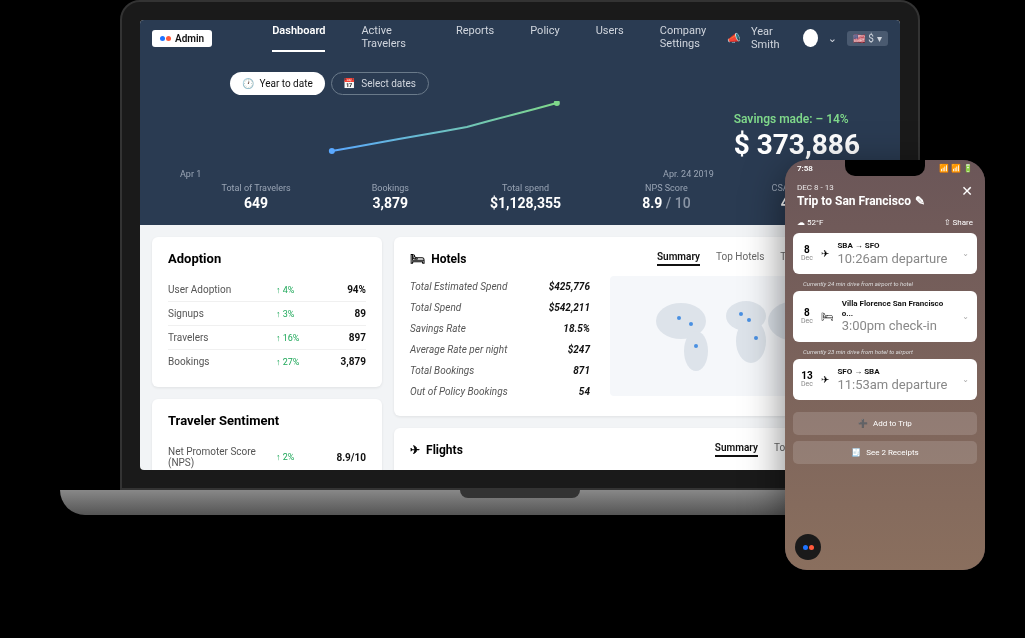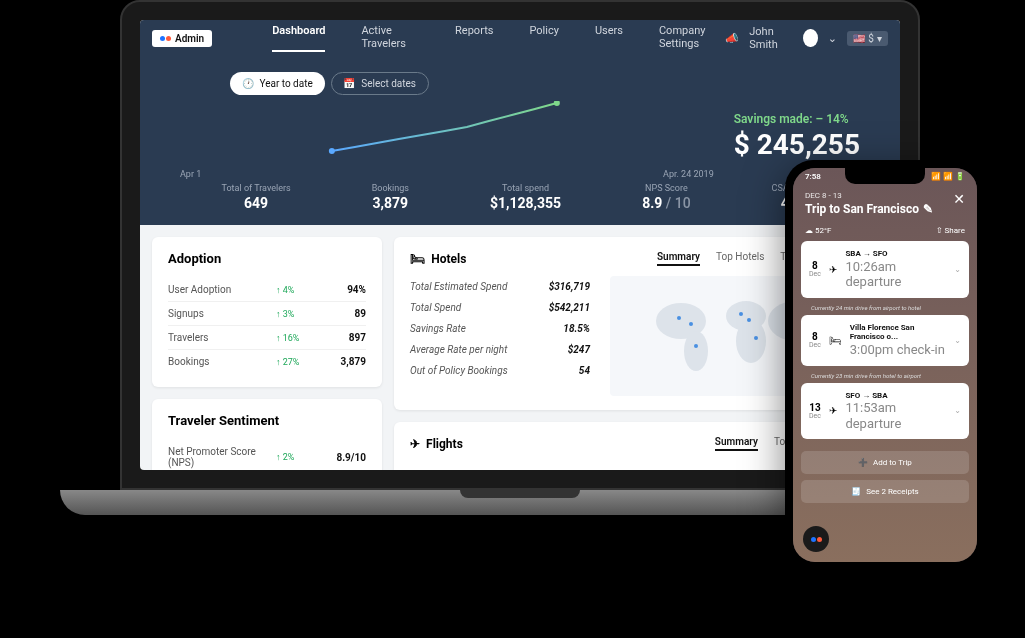--- a/index.html
+++ b/index.html
@@ -57,21 +57,21 @@
 .panel-title { font-size:12px; font-weight:700; display:flex; align-items:center; gap:6px; }
 .tabs { margin-left:auto; display:flex; gap:16px; font-size:10px; color:#666; }
 .tab.active { color:#111; font-weight:600; border-bottom:2px solid #111; padding-bottom:2px; }
 .hotel-body { display:flex; gap:20px; }
 .hotel-stats { flex:0 0 180px;font-style:italic; }
 .hstat { display:flex; justify-content:space-between; font-size:10px; color:#555; padding:5px 0; }
 .hstat-val { font-weight:700; color:#111; }
 .map { flex:1; height:120px; background:#f5f7fa; border-radius:4px; position:relative; overflow:hidden; }
 
 
-.phone { position:absolute; right:40px; top:160px; width:200px; height:410px; background:#000; border-radius:28px; padding:8px; box-shadow:0 10px 40px rgba(0,0,0,.5); z-index:10; }
+.phone { position:absolute; right:40px; top:160px; width:200px; height:410px; background:#000; border-radius:28px; box-shadow:0 10px 40px rgba(0,0,0,.5); z-index:10; }
 .phone-inner { width:100%; height:100%; background:#4a3f45; border-radius:22px; overflow:hidden; position:relative; }
 .phone-notch { position:absolute; top:0; left:50%; transform:translateX(-50%); width:80px; height:16px; background:#000; border-radius:0 0 10px 10px; z-index:5; }
 .phone-status { display:flex; justify-content:space-between; padding:4px 12px 0; font-size:8px; color:#fff; font-weight:600; }
 .phone-header { padding:10px 12px 4px; color:#fff; position:relative; }
 .trip-date { font-size:8px; opacity:.85; }
 .trip-title { font-size:12px; font-weight:700; margin-top:2px; display:flex; align-items:center; gap:4px; }
 .close-x { position:absolute; right:12px; top:10px; font-size:14px; cursor:pointer; }
 .trip-meta { display:flex; justify-content:space-between; padding:6px 12px; font-size:8px; color:#fff; }
 .trip-cards { padding:0 8px; }
 .tcard { background:#fff; border-radius:6px; padding:8px; margin-bottom:4px; display:flex; align-items:center; gap:8px; font-size:8px; }
@@ -109,21 +109,21 @@
         <div class="nav-items" id="nav-items">
             <span class="nav-item active">Dashboard</span>
             <span class="nav-item">Active Travelers</span>
             <span class="nav-item">Reports</span>
             <span class="nav-item">Policy</span>
             <span class="nav-item">Users</span>
             <span class="nav-item">Company Settings</span>
           </div>
         <div class="nav-right">
           <span>📣</span>
-          <span>John Smith</span>
+          <span>Year Smith</span>
           <span class="avatar"></span>
           <span>⌄</span>
           <span class="curr-badge">🇺🇸 <span>$</span> ▾</span>
         </div>
       </div>
 
       <div class="hero">
         <div class="date-controls">
           <div class="pill">🕐 <span>Year to date</span></div>
           <div class="pill pill-outline">📅 <span>Select dates</span></div>
@@ -141,21 +141,21 @@
               <circle cx="5" cy="50" r="3" fill="#5aa8ff"></circle>
               <circle cx="230" cy="2" r="3" fill="#7fd88a"></circle>
             </svg>
             <div class="chart-labels">
                 <span>Apr 1</span>
                 <span>Apr. 24 2019</span>
               </div>
           </div>
           <div class="savings">
             <div class="savings-label">Savings made: – 14%</div>
-            <div class="savings-amount">$ 245,255</div>
+            <div class="savings-amount">$ 373,886</div>
           </div>
         </div>
         <div class="metrics" id="metrics">
             <div>
               <div class="metric-label">Total of Travelers</div>
               <div class="metric-value">649</div>
             </div>
             <div class="metric-sep"></div>
             <div>
               <div class="metric-label">Bookings</div>
@@ -228,33 +228,37 @@
                   <span class="tab active">Summary</span>
                   <span class="tab">Top Hotels</span>
                   <span class="tab">Top Chains</span>
                   <span class="tab">Top C</span>
                 </div>
             </div>
             <div class="hotel-body">
               <div class="hotel-stats" id="hotel-stats">
                   <div class="hstat">
                     <span>Total Estimated Spend</span>
-                    <span class="hstat-val">$316,719</span>
+                    <span class="hstat-val">$425,776</span>
                   </div>
                   <div class="hstat">
                     <span>Total Spend</span>
                     <span class="hstat-val">$542,211</span>
                   </div>
                   <div class="hstat">
                     <span>Savings Rate</span>
                     <span class="hstat-val">18.5%</span>
                   </div>
                   <div class="hstat">
                     <span>Average Rate per night</span>
                     <span class="hstat-val">$247</span>
+                  </div>
+                  <div class="hstat">
+                    <span>Total Bookings</span>
+                    <span class="hstat-val">871</span>
                   </div>
                   <div class="hstat">
                     <span>Out of Policy Bookings</span>
                     <span class="hstat-val">54</span>
                   </div>
                 </div>
               <div class="map">
                 <svg width="100%" height="100%" viewBox="0 0 200 120">
                   <g fill="#dde3ea">
                     <ellipse cx="40" cy="45" rx="25" ry="18"></ellipse>

